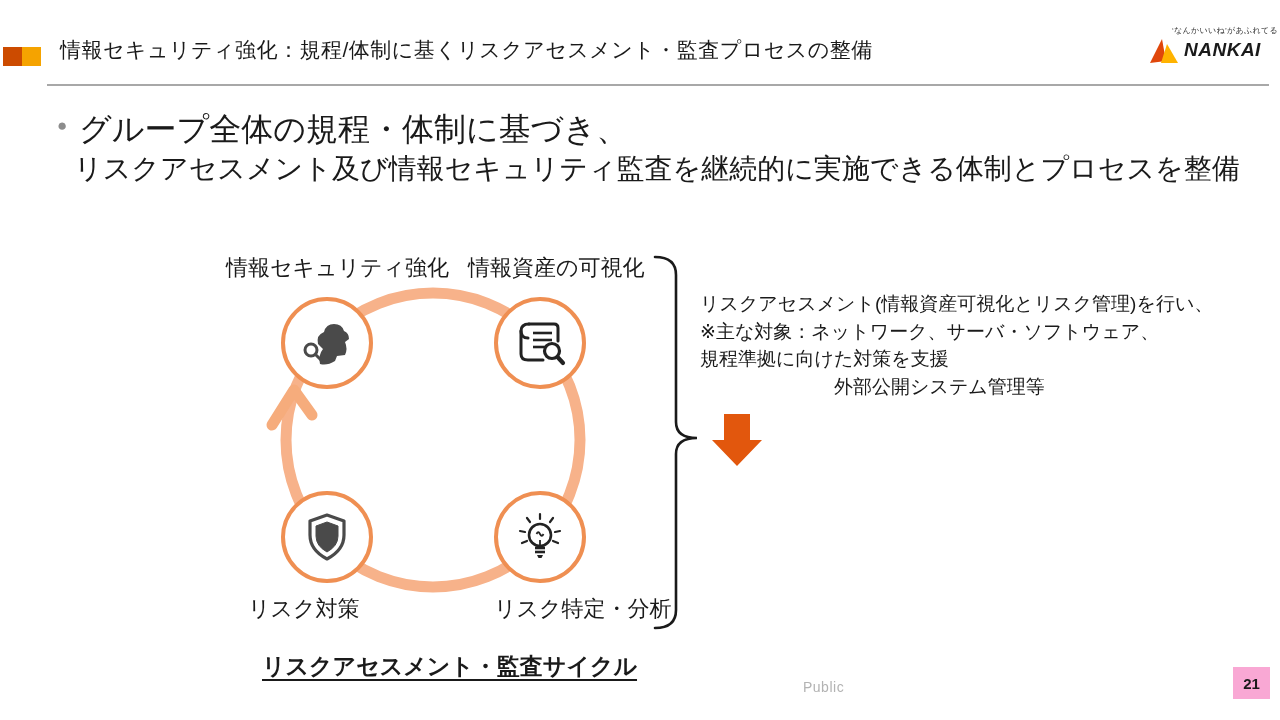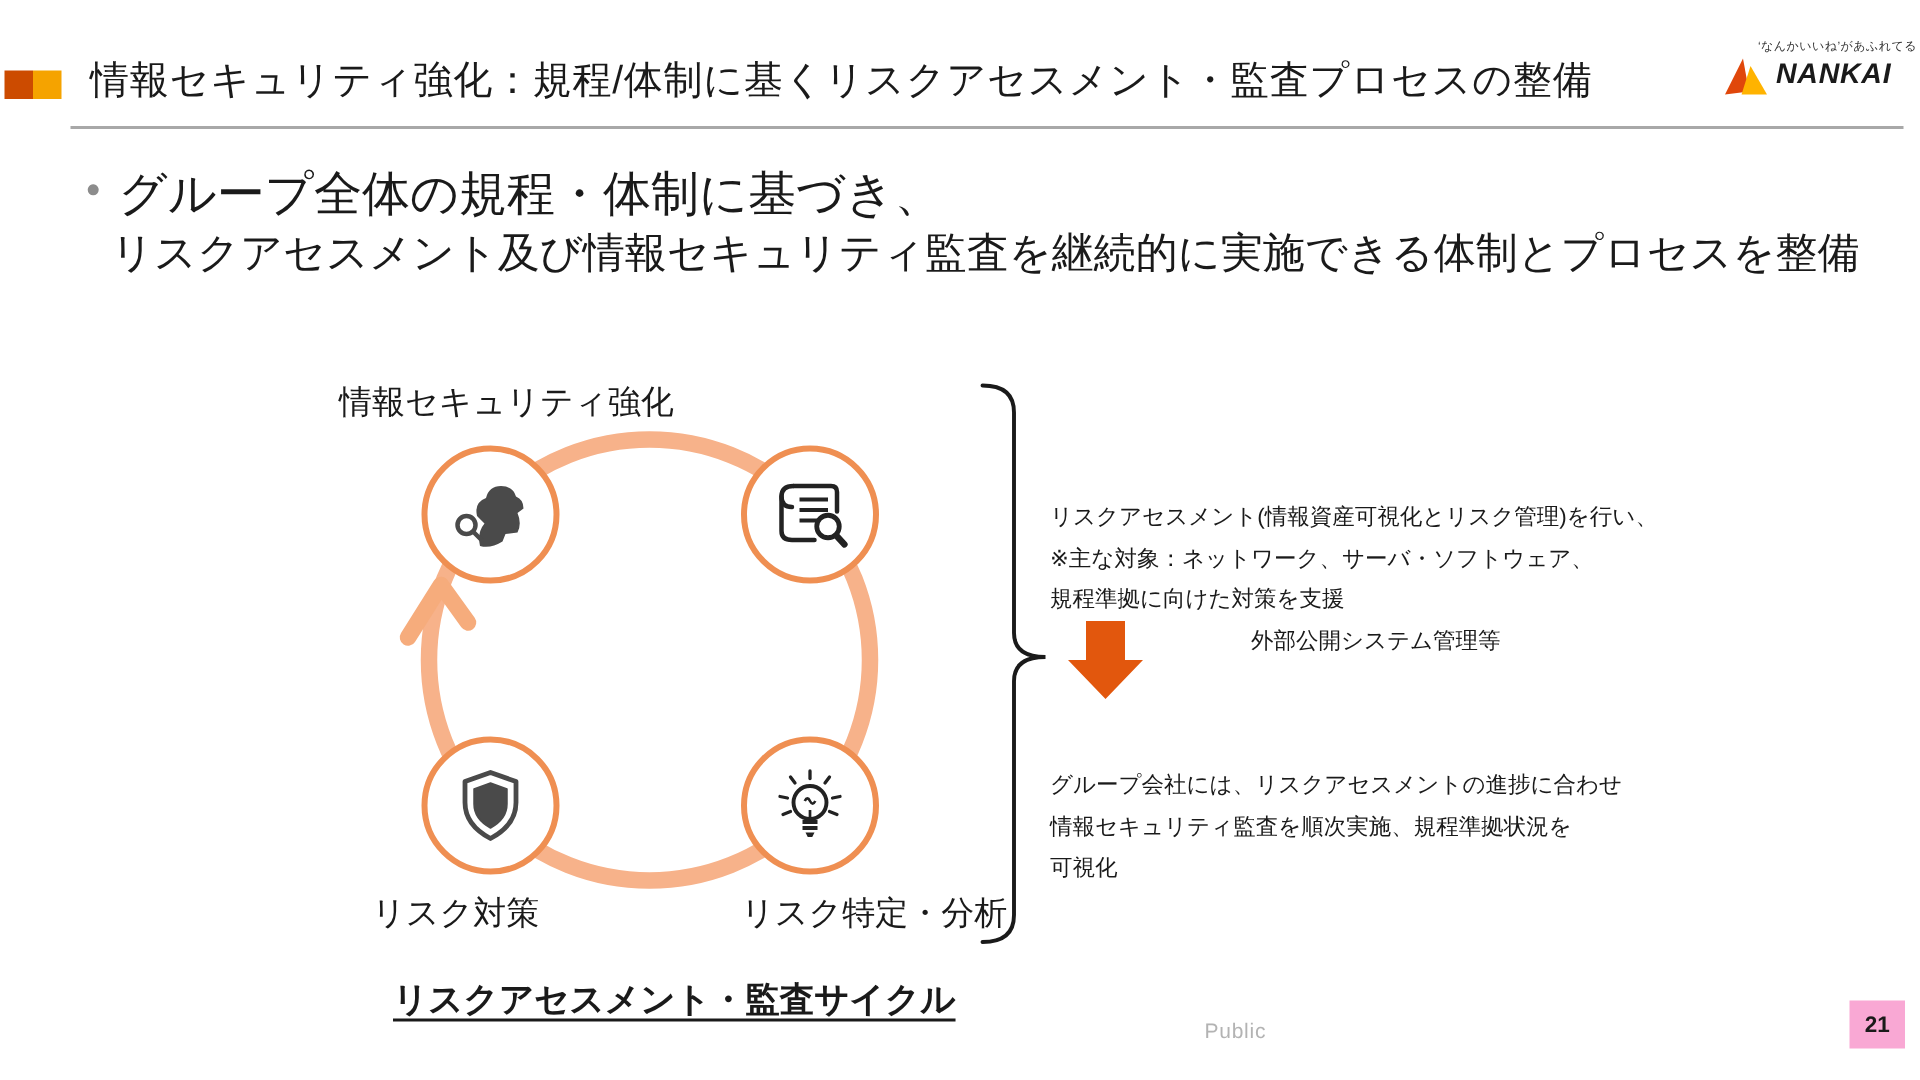--- a/index.html
+++ b/index.html
@@ -10,21 +10,21 @@
     width: 1280px; height: 720px;
     background: #ffffff;
     overflow: hidden;
   }
   .abs { position: absolute; }
 
   
   .accent-sq { width: 19px; height: 19px; }
   .title {
     left: 60px; top: 36px; width: 1060px;
-    font-size: 26px; font-weight: 500; letter-spacing: 0.5px;
+    font-size: 21px; font-weight: 500; letter-spacing: 0.5px;
     white-space: nowrap;
   }
   .title-rule {
     left: 47px; top: 84px; width: 1222px; height: 0;
     border-top: 2px solid #a8a8a8;
   }
   .logo-tagline {
     left: 1172px; top: 25px; width: 100px;
     font-size: 8px; color: #333; letter-spacing: 0.3px; white-space: nowrap;
   }
@@ -46,21 +46,21 @@
     display: flex; align-items: center; justify-content: center;
   }
   .caption {
     left: 262px; top: 651px; width: 360px; text-align: left;
     font-size: 23px; font-weight: 700;
     text-decoration: underline; text-underline-offset: 5px; text-decoration-thickness: 2px;
     white-space: nowrap;
   }
 
   
-  .rp-block { font-size: 15px; line-height: 27.5px; white-space: nowrap; margin-top: 41px; }
+  .rp-block { font-size: 19px; line-height: 27.5px; white-space: nowrap; }
   .rp-indent { margin-left: 134px; }
 
   
   .classification { left: 803px; top: 679px; font-size: 14px; color: #b3b3b3; letter-spacing: 0.5px; }
   .page-badge {
     left: 1233px; top: 667px; width: 37px; height: 32px;
     background: #f9a8d4; display: flex; align-items: center; justify-content: center;
     font-size: 15px; font-weight: 700;
   }
 </style>
@@ -85,20 +85,21 @@
   <div class="abs lead-bullet">●</div>
   <div class="abs lead-line1">グループ全体の規程・体制に基づき、</div>
   <div class="abs lead-line2">リスクアセスメント及び情報セキュリティ監査を継続的に実施できる体制とプロセスを整備</div>
 
   <svg class="abs" style="left:250px; top:265px;" width="470" height="395" viewBox="0 0 470 395">
     <circle cx="183" cy="175" r="147" fill="none" stroke="#f7b28a" stroke-width="11"></circle>
     <path d="M22 160 L44 125 L62 150" fill="none" stroke="#f6ac7c" stroke-width="11" stroke-linecap="round" stroke-linejoin="round"></path>
   </svg>
 
   <div class="abs node-label" style="left:226px; top:253px;">情報セキュリティ強化</div>
+  <div class="abs node-label" style="left:468px; top:253px;">情報資産の可視化</div>
   <div class="abs node-label" style="left:248px; top:594px;">リスク対策</div>
   <div class="abs node-label" style="left:494px; top:594px;">リスク特定・分析</div>
 
   <div class="abs node-circle" style="left:281px; top:297px;">
     <svg width="60" height="60" viewBox="0 0 60 60">
       <path d="M23 51 Q21 42 26 36 L21 31 Q19 22 27 19 Q29 11 37 11 Q45 11 47 18 Q52 20 52 26 L48 29 Q51 36 48 42 L40 43 L38 48 Q30 53 23 51 Z" fill="#4a4a4a"></path>
       <circle cx="14" cy="37" r="6" fill="#fff" stroke="#4a4a4a" stroke-width="3"></circle>
       <line x1="18.5" y1="41.5" x2="24" y2="47" stroke="#4a4a4a" stroke-width="3" stroke-linecap="round"></line>
     </svg>
   </div>
@@ -151,22 +152,17 @@
     <div>リスクアセスメント(情報資産可視化とリスク管理)を行い、</div>
     <div>※主な対象：ネットワーク、サーバ・ソフトウェア、</div>
     <div>規程準拠に向けた対策を支援</div>
     <div class="rp-indent">外部公開システム管理等</div>
   </div>
 
   <svg class="abs" style="left:710px; top:414px;" width="54" height="54" viewBox="0 0 54 54">
     <path d="M14 0 L40 0 L40 26 L52 26 L27 52 L2 26 L14 26 Z" fill="#e2570d"></path>
   </svg>
 
-  <div class="abs rp-block" style="left:700px; top:469px;">
-    <div>グループ会社には、リスクアセスメントの進捗に合わせ</div>
-    <div>情報セキュリティ監査を順次実施、規程準拠状況を</div>
-    <div>可視化</div>
-  </div>
 
   <div class="abs classification">Public</div>
   <div class="abs page-badge">21</div>
 
 </div>
 
 </body></html>

